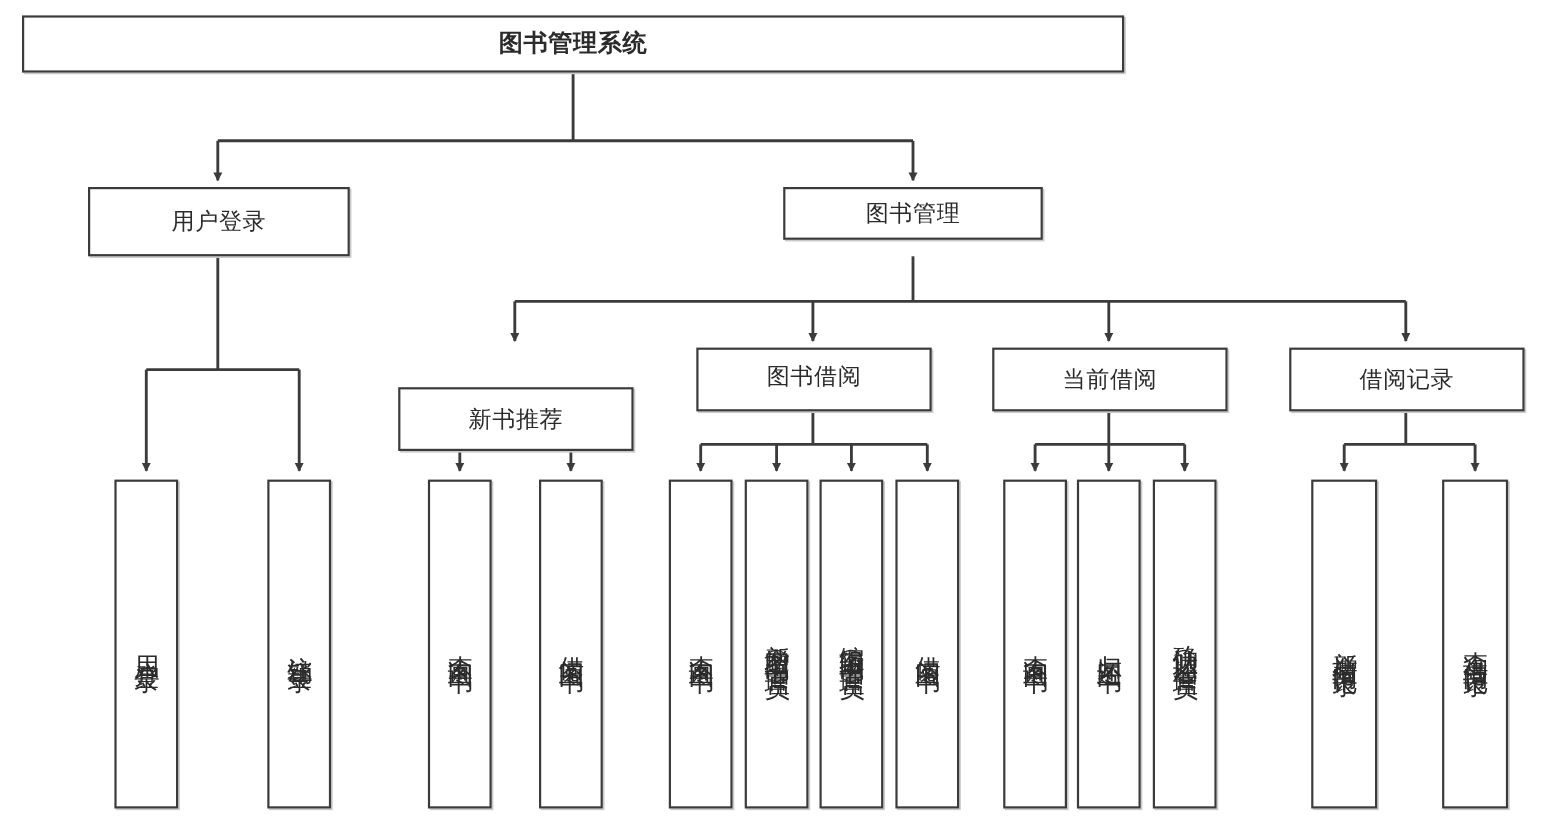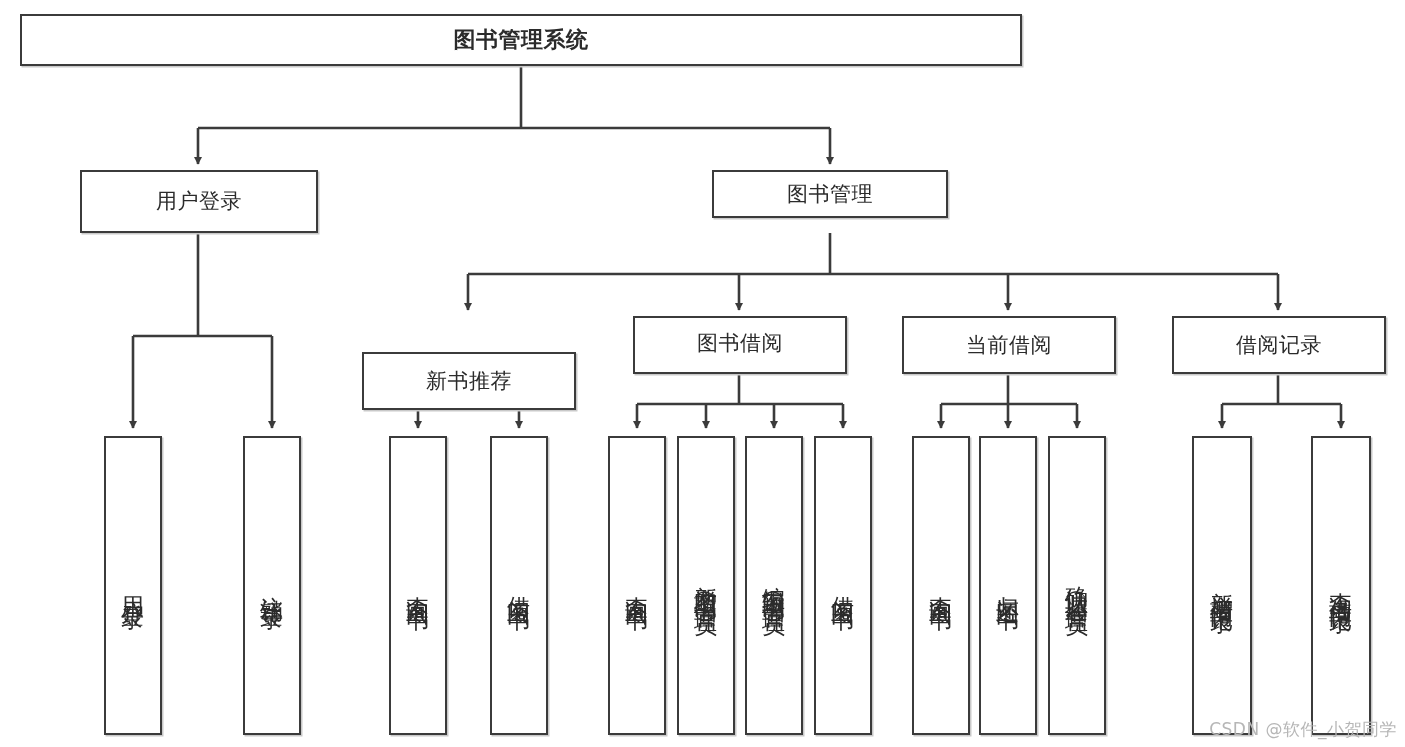--- a/index.html
+++ b/index.html
@@ -204,15 +204,14 @@
   </div>
 
   <div class="node vert" style="left:1192px; top:436px; width:60px; height:299px;">
     <span class="node-label">新增借阅记录</span>
   </div>
 
   <div class="node vert" style="left:1311px; top:436px; width:60px; height:299px;">
     <span class="node-label">查询借阅记录</span>
   </div>
 
-  <div id="watermark">CSDN @软件_小贺同学</div>
 
 </div>
 
 </body></html>

